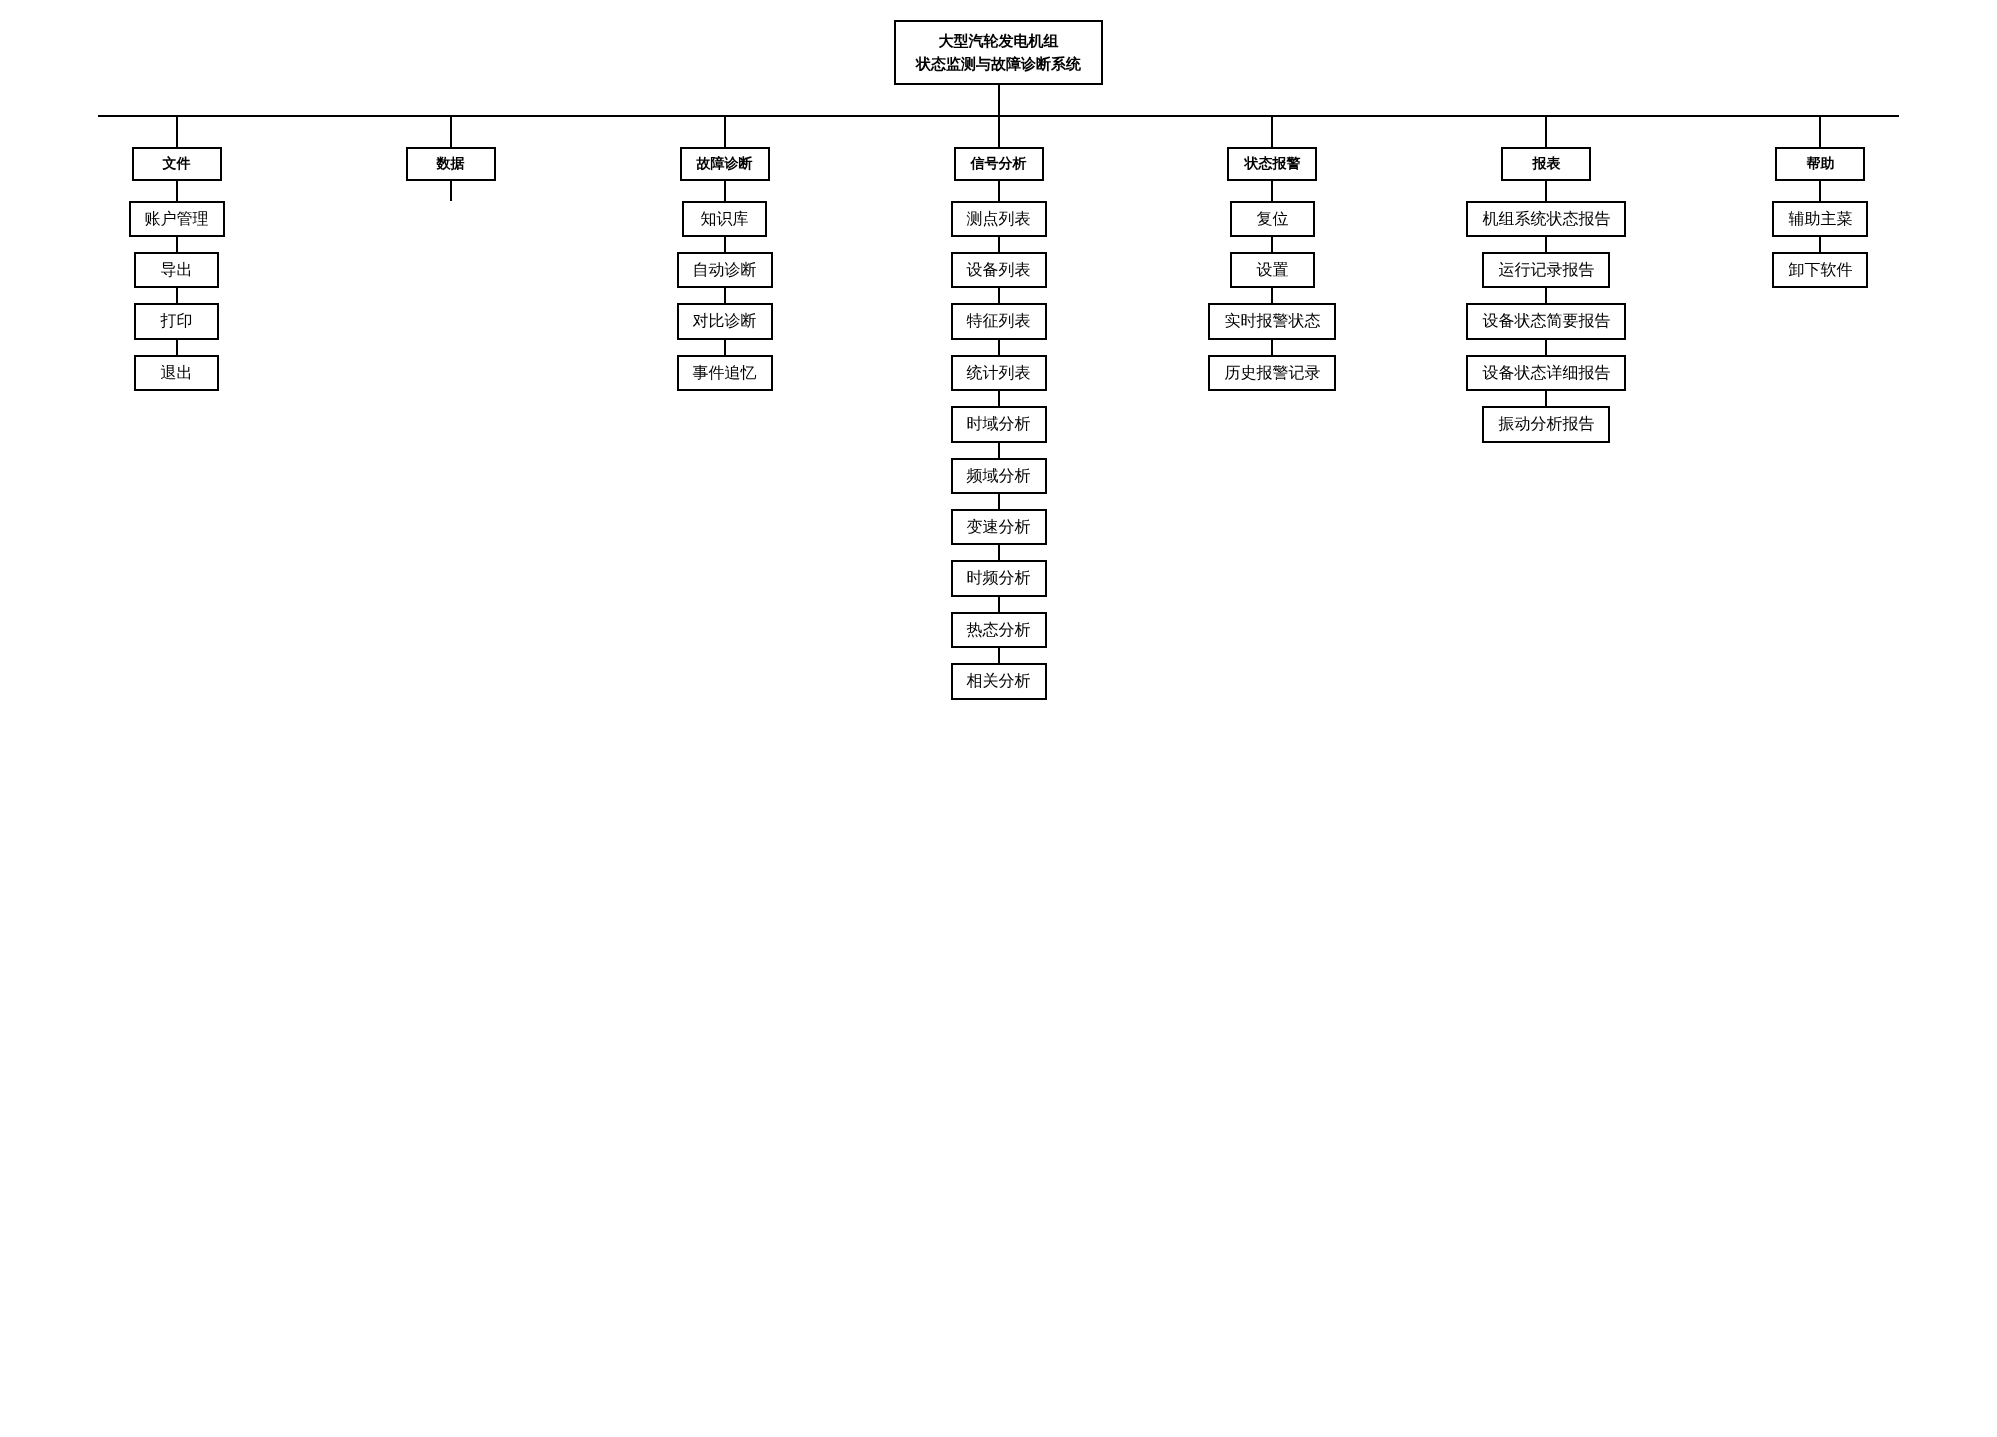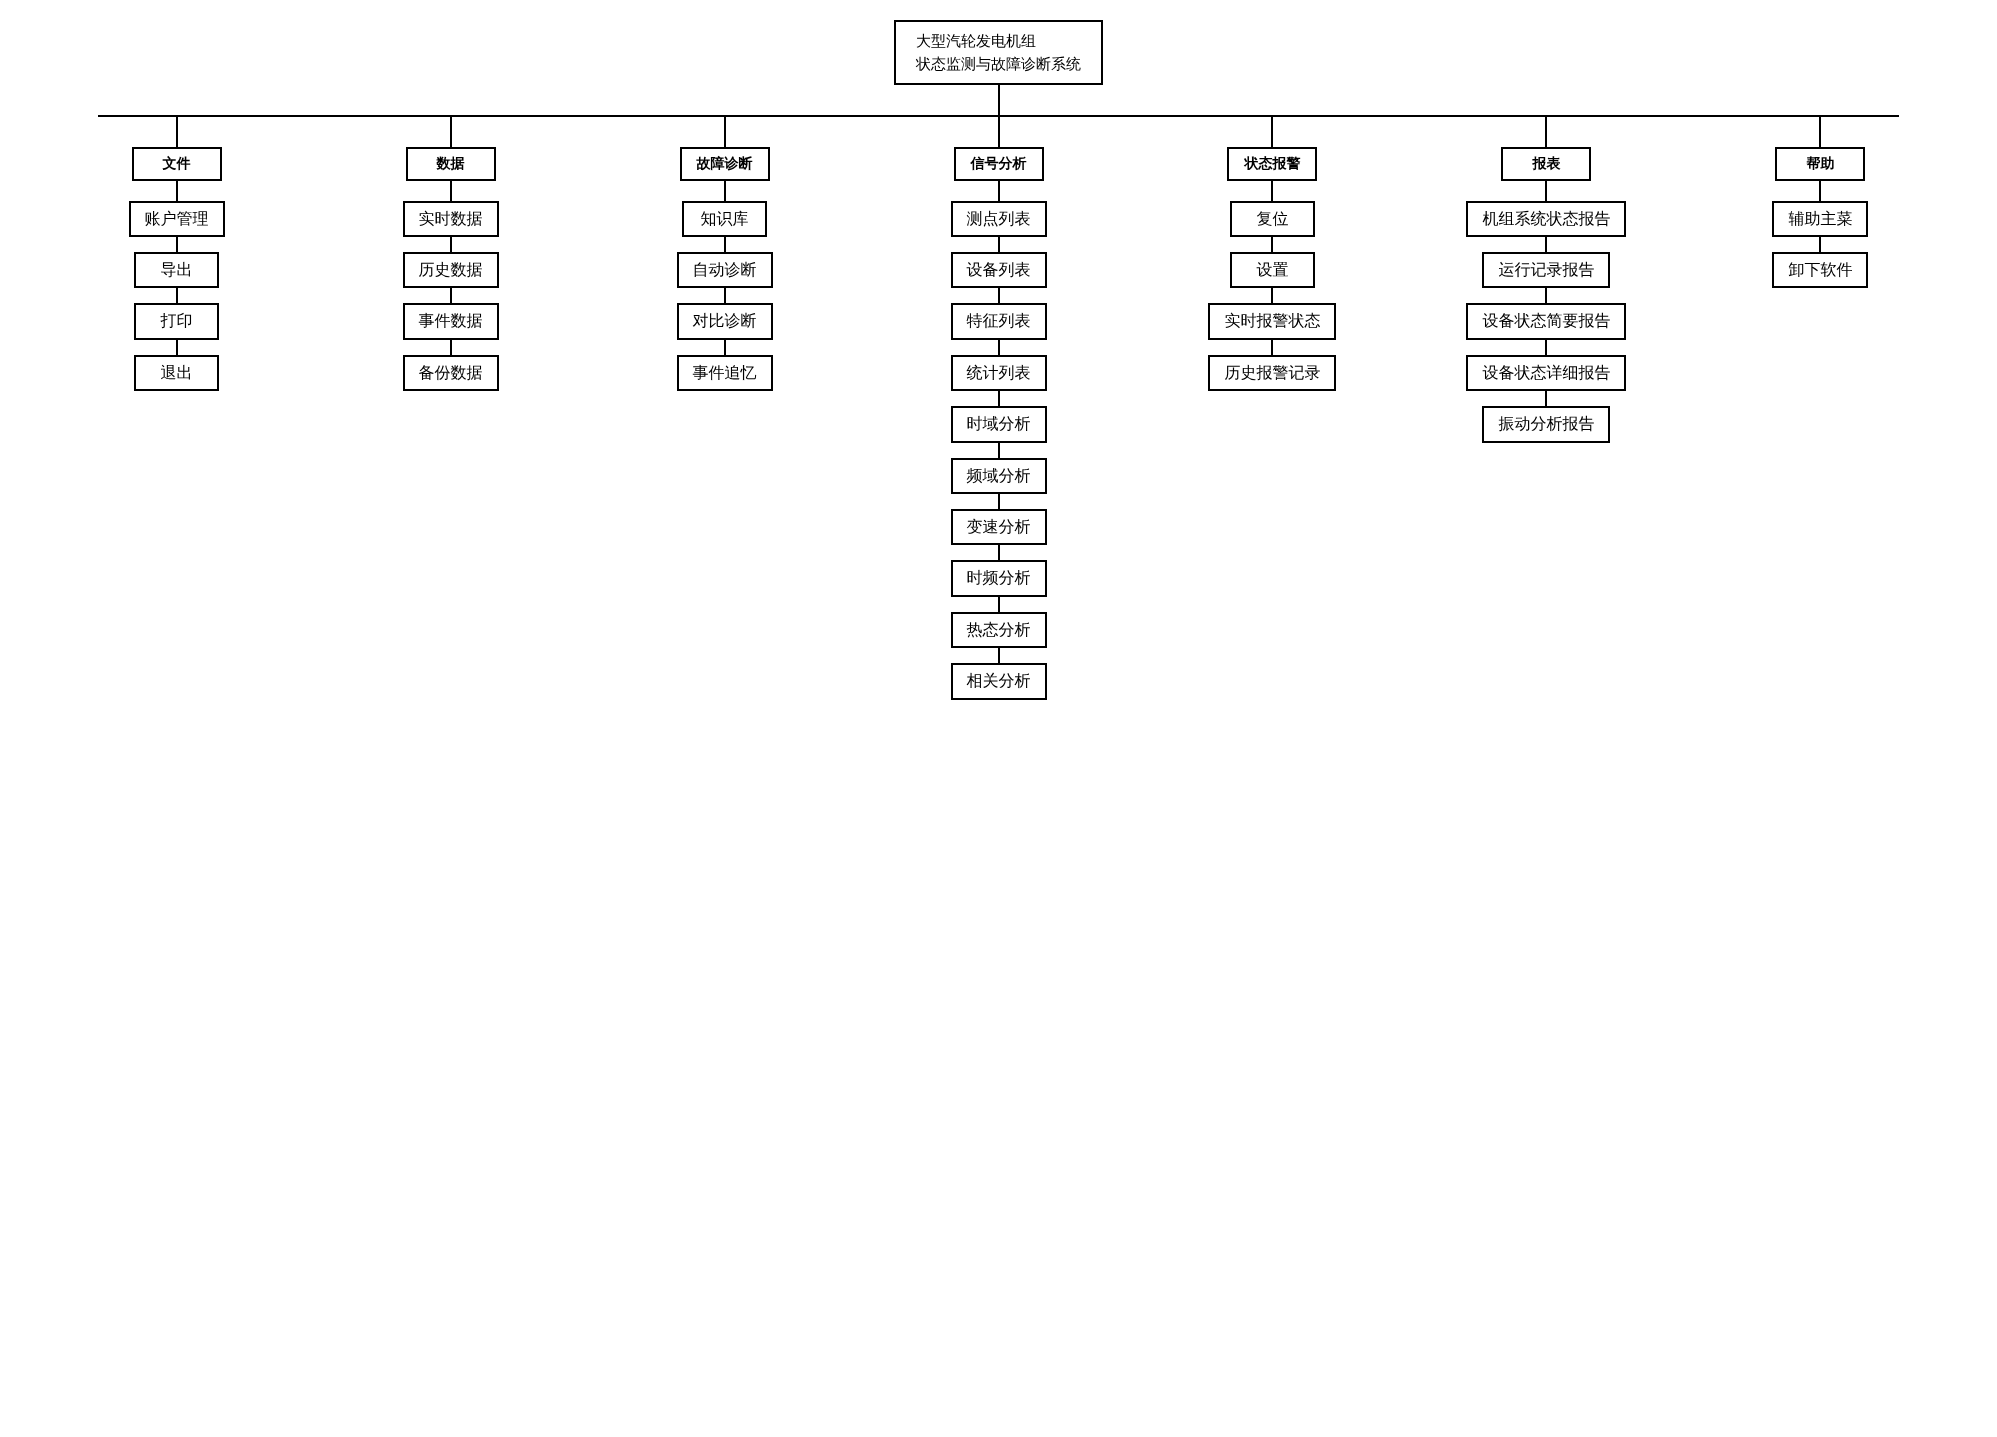--- a/index.html
+++ b/index.html
@@ -15,23 +15,23 @@
     .page-container {
       display: flex;
       flex-direction: column;
       align-items: center;
       width: 100%;
     }
 
     .root-node {
       border: 2px solid #000;
       padding: 8px 20px;
-      text-align: left;
+      text-align: center;
       line-height: 1.5;
-      font-weight: normal;
+      font-weight: bold;
       font-size: 15px;
       margin-bottom: 0;
       background: #fff;
     }
 
     
     .root-connector {
       width: 2px;
       height: 30px;
       background: #000;
@@ -138,29 +138,20 @@
           <div class="child-connector"></div>
           <div class="child-node">打印</div>
           <div class="child-connector"></div>
           <div class="child-node">退出</div>
         </div>
       </div>
       <div class="column">
         <div class="column-connector-top"></div>
         <div class="node-box category">数据</div>
         <div class="connector-down"></div>
-        <div class="children-container">
-          <div class="child-node">实时数据</div>
-          <div class="child-connector"></div>
-          <div class="child-node">历史数据</div>
-          <div class="child-connector"></div>
-          <div class="child-node">事件数据</div>
-          <div class="child-connector"></div>
-          <div class="child-node">备份数据</div>
-        </div>
       </div>
       <div class="column">
         <div class="column-connector-top"></div>
         <div class="node-box category">故障诊断</div>
         <div class="connector-down"></div>
         <div class="children-container">
           <div class="child-node">知识库</div>
           <div class="child-connector"></div>
           <div class="child-node">自动诊断</div>
           <div class="child-connector"></div>

